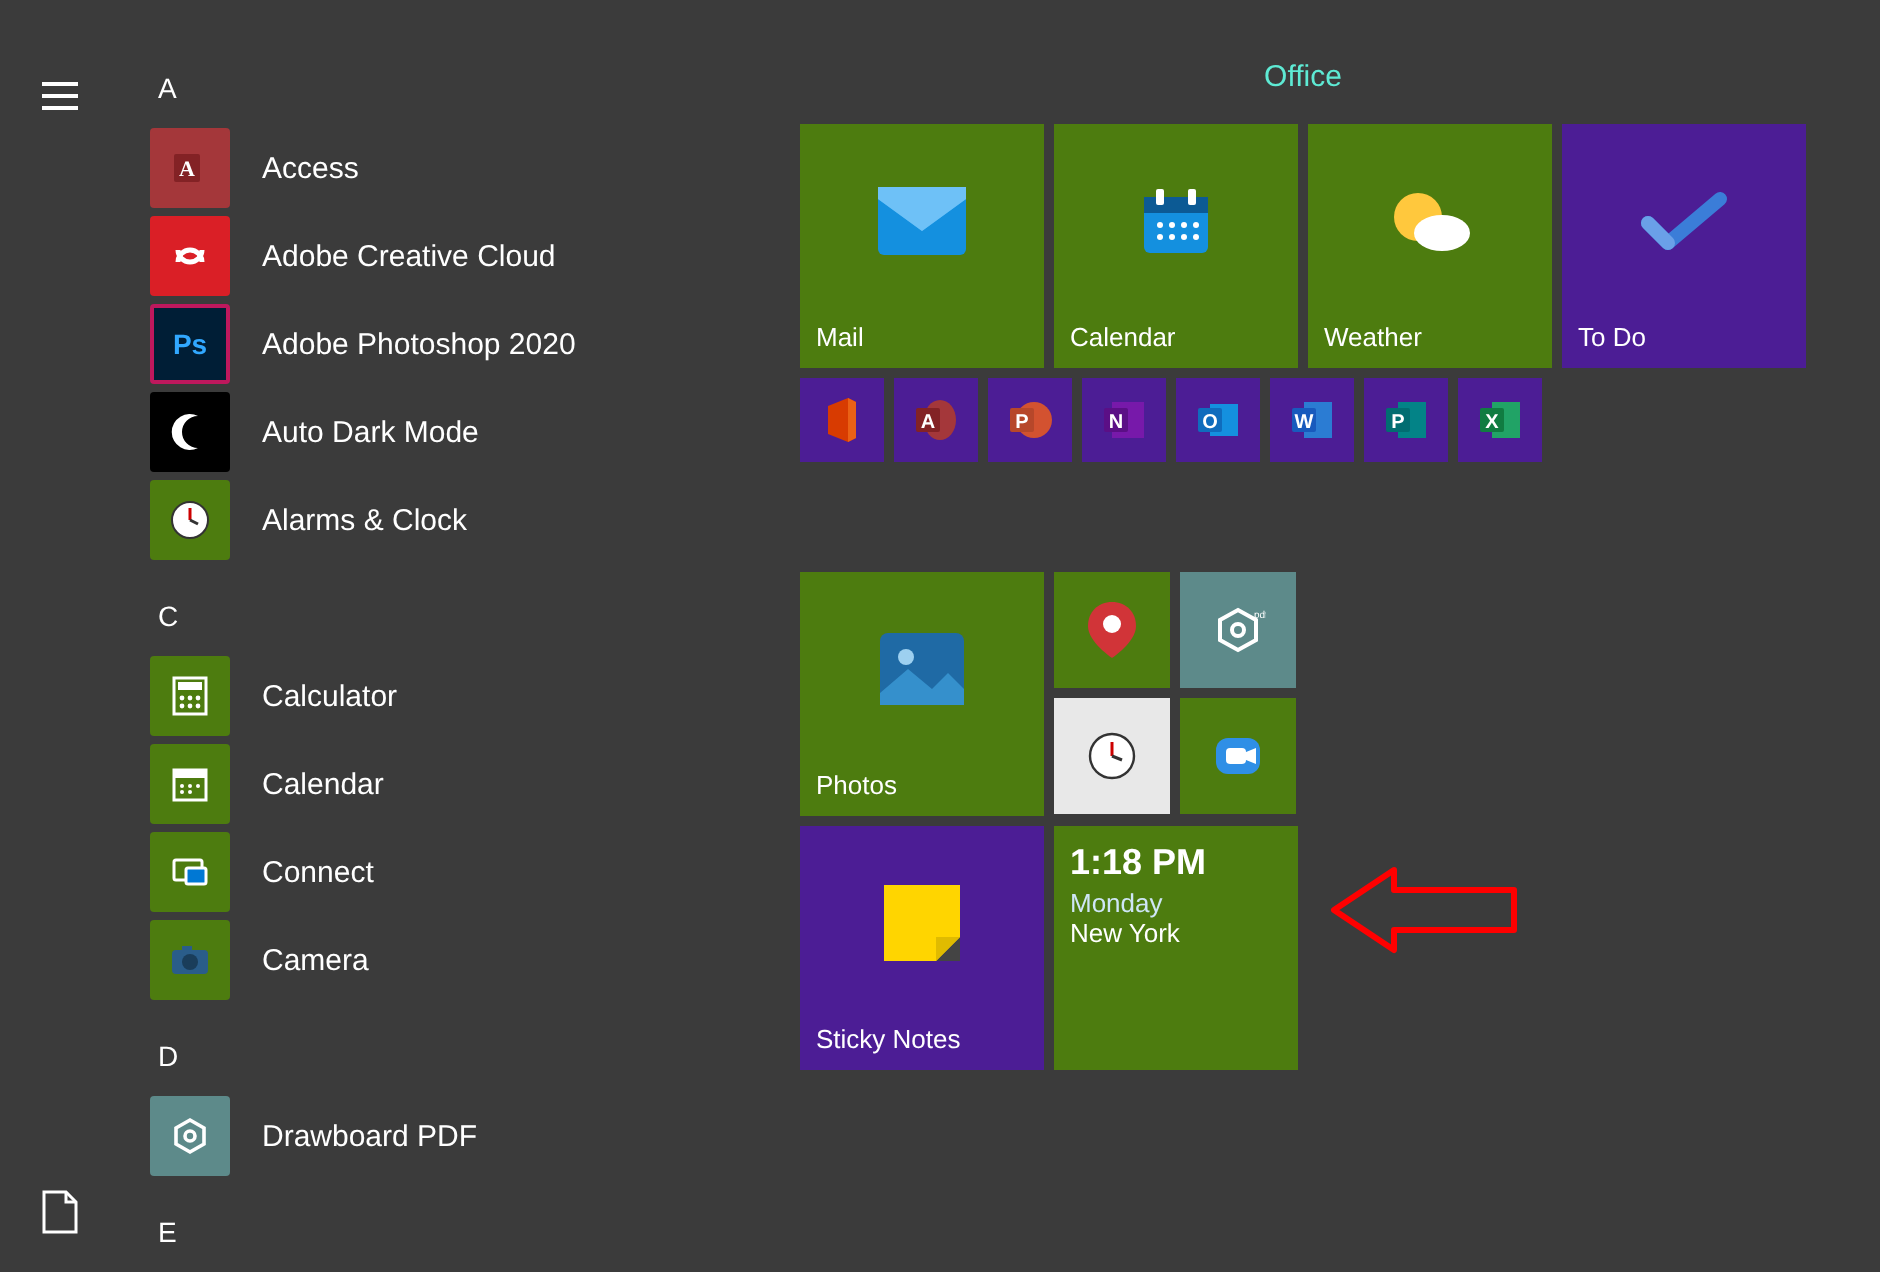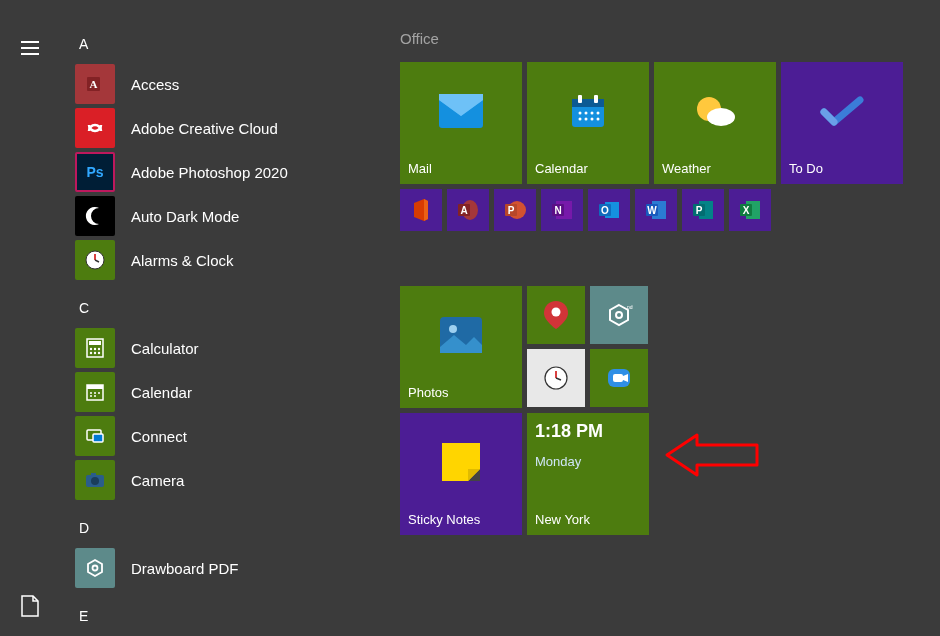--- a/index.html
+++ b/index.html
@@ -61,22 +61,23 @@
   .app-row .app-label { font-size: 15px; color: #fff; }
 
   
   .tilearea {
     position: absolute;
     left: 400px;
     top: 30px;
   }
   .group-header {
     font-size: 15px;
-    color: #a3a3a3;
+    color: #5eead4;
     margin-bottom: 15px;
+    text-align: center;
   }
   .tiles-row { display: flex; gap: 5px; }
   .tile {
     display: flex;
     flex-direction: column;
     justify-content: flex-end;
     padding: 8px;
     cursor: pointer;
     position: relative;
   }
@@ -91,21 +92,21 @@
   .tile-sq { width: 58px; height: 58px; padding:0; display:flex; align-items:center; justify-content:center; }
 
   .bg-blue { background: #4d7c0f; }
   .bg-dark { background: #4c1d95; }
   .bg-teal { background: #5d8a8a; }
 
   .small-row { display:flex; gap:5px; margin-top:5px;}
 
   
   .clock-tile .time { font-size: 18px; font-weight:600; }
-  .clock-tile .day { font-size:13px; color:#cfe6f7; margin-top:12px; }
+  .clock-tile .day { font-size:13px; color:#cfe6f7; margin-top:2px; }
 
   
   .annotation {
     position:absolute;
     left: 662px;
     top: 430px;
     pointer-events:none;
   }
 </style>
 </head>
@@ -413,21 +414,21 @@
     <div class="tile tile-med bg-dark">
       <div class="tile-icon-center">
         <svg width="38" height="38" viewBox="0 0 38 38">
             <rect width="38" height="38" fill="#ffd500"></rect>
             <path d="M26 38 L38 26 L38 38 Z" fill="#444"></path>
             <path d="M26 38 L26 26 L38 26 Z" fill="#e0bb00"></path>
           </svg>
       </div>
       <span class="tile-label">Sticky Notes</span>
     </div>
-    <div class="tile tile-med bg-blue clock-tile" style="justify-content:space-between;">
+    <div class="tile tile-med bg-blue clock-tile" style="justify-content:flex-start;">
       <div>
         <div class="time">1:18 PM</div>
         <div class="day">Monday</div>
       </div>
       <span class="tile-label">New York</span>
     </div>
   </div>
 </div>
 
 <svg class="annotation" width="100" height="50" viewBox="0 0 100 50">

